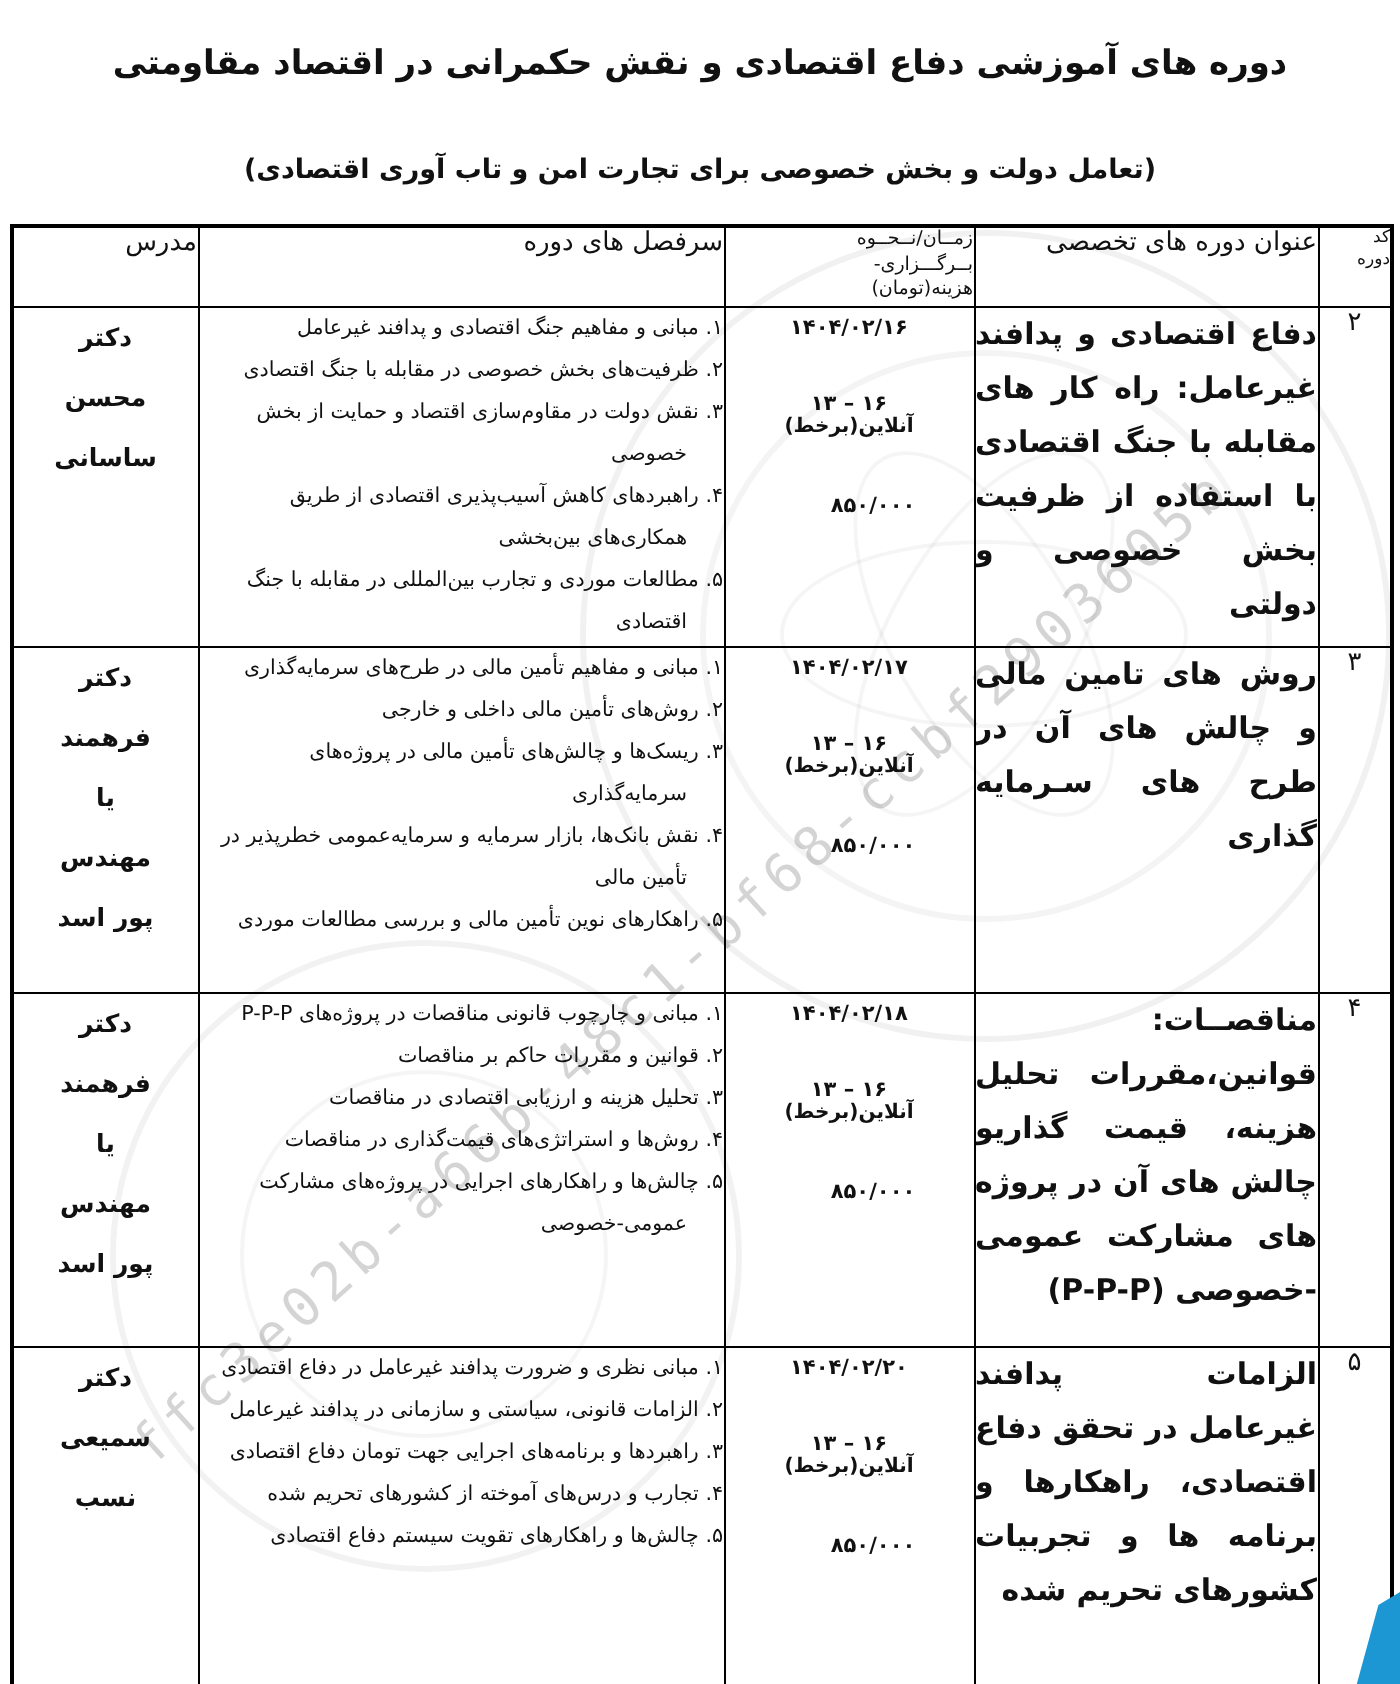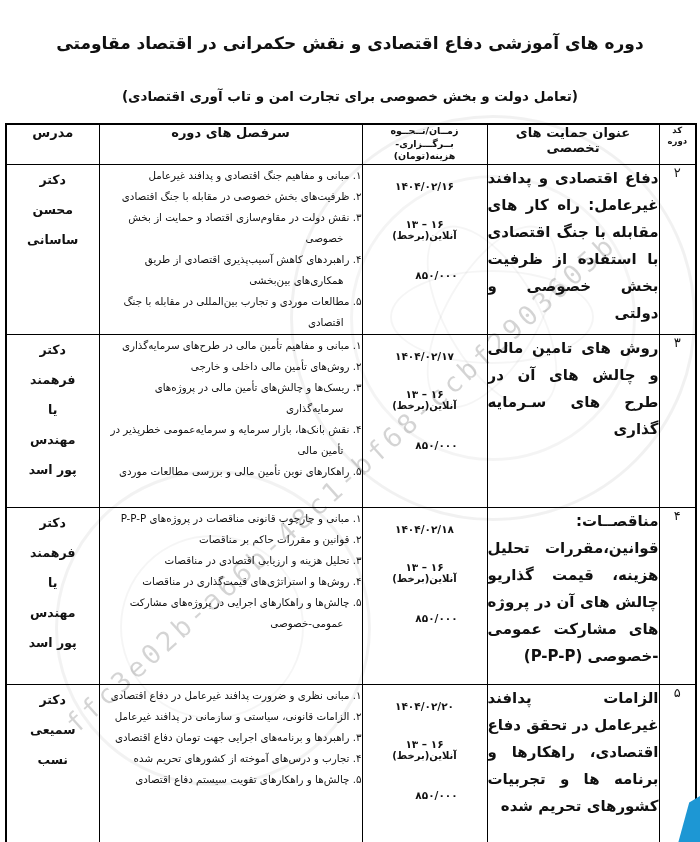--- a/index.html
+++ b/index.html
@@ -26,21 +26,21 @@
     color:rgba(0,0,0,0.17);white-space:nowrap;
     transform:rotate(-42deg);transform-origin:0 50%;
   }
   .corner-ribbon{
     position:absolute;right:0;bottom:0;width:24px;height:46px;z-index:3;
     clip-path:polygon(100% 0%,55% 14%,10% 100%,100% 100%);
   }
   
   .content{position:relative;z-index:1;}
   .doc-title{
-    margin:15px;padding-top:15px;text-align:center;
+    margin:4px;padding-top:15px;text-align:center;
     font-size:17px;font-weight:bold;line-height:26px;
   }
   .doc-subtitle{
     margin:17px;padding-top:13px;text-align:center;
     font-size:13.5px;font-weight:bold;line-height:20px;
   }
   
   table.courses{
     border-collapse:collapse;table-layout:fixed;
     width:690px;margin:17px 3px 0 7px;
@@ -48,32 +48,32 @@
   }
   .courses th,.courses td{
     border:1.6px solid #000;vertical-align:top;padding:0;
     background:transparent;overflow:hidden;
   }
   thead tr{height:40px;}
   tbody tr:nth-child(1){height:170px;}
   tbody tr:nth-child(2){height:173px;}
   tbody tr:nth-child(3){height:177px;}
   tbody tr:nth-child(4){height:178px;}
-  th{font-weight:bold;text-align:center;}
+  th{font-weight:normal;text-align:right;}
   .th-code{font-size:8.5px;line-height:11px;padding-top:7px;}
   .th-main{font-size:13px;}
   .th-sched{font-size:9.5px;line-height:12.5px;padding-top:3px;}
   
   .code-cell{text-align:center;font-size:13px;padding-top:10px;}
   .title-cell{
     font-weight:bold;font-size:15px;line-height:27px;
     padding:7px 7px 0 5px;text-align:justify;text-align-last:right;
   }
   .sched-cell{text-align:center;font-size:10.5px;font-weight:bold;}
-  .sched-cell > div:nth-child(1){margin-top:15px;}
+  .sched-cell > div:nth-child(1){margin-top:4px;}
   .sched-cell > div:nth-child(2){margin-top:26px;}
   .sched-cell > div:nth-child(3){font-size:10px;}
   .sched-cell > div:nth-child(4){margin-top:28px;padding-left:24px;}
   .num-ltr{direction:ltr;unicode-bidi:isolate;}
   .topics-cell{font-size:10.3px;line-height:21px;padding:6px 7px 0 6px;margin-left:36px;}
   .topic{padding-right:18px;text-indent:-18px;text-align:right;}
   .topic-num{font-weight:normal;}
   .instr-cell{
     text-align:center;font-weight:bold;font-size:12.5px;
     line-height:30px;padding-top:9px;
@@ -106,21 +106,21 @@
         <col style="width:125px">
         <col style="width:263px">
         <col style="width:93px">
       </colgroup>
       <thead>
         <tr>
           <th class="th-code">
             <div>کد</div>
             <div>دوره</div>
           </th>
-          <th class="th-main">عنوان حمایت های تخصصی</th>
+          <th class="th-main">عنوان دوره های تخصصی</th>
           <th class="th-sched">
             <div>زمــان/نــحــوه</div>
             <div>بــرگـــزاری-</div>
             <div>هزینه(تومان)</div>
           </th>
           <th class="th-main">سرفصل های دوره</th>
           <th class="th-main">مدرس</th>
         </tr>
       </thead>
       <tbody>

